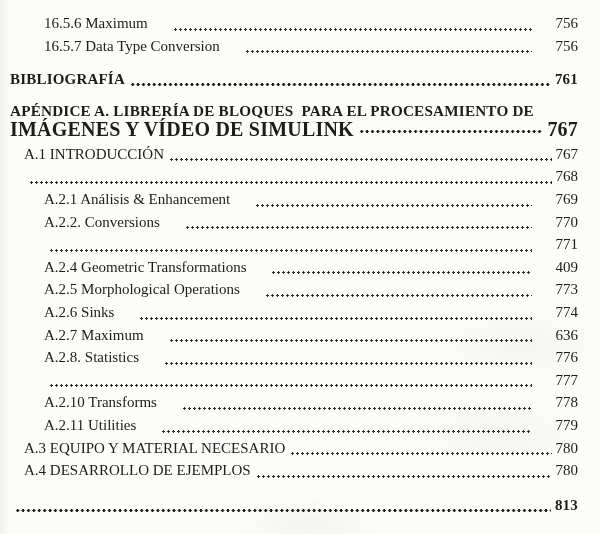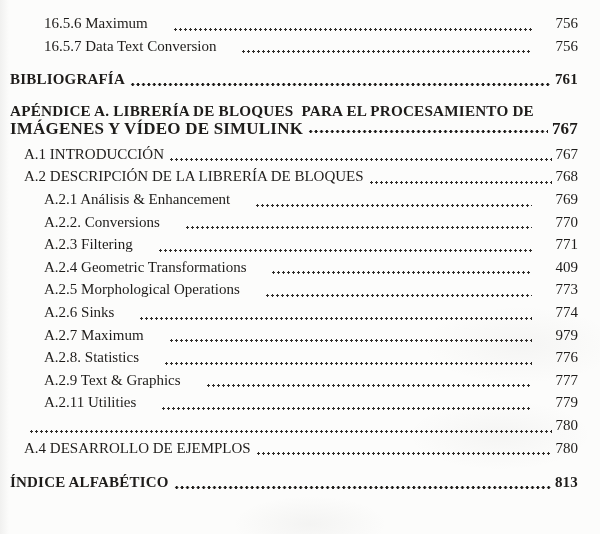--- a/index.html
+++ b/index.html
@@ -28,21 +28,21 @@
   }
   .lvl1 { padding-left: 14px; font-family: Liberation Serif, serif; }
   .lvl2 { padding-left: 34px; gap: 20px; }
   .bold { font-weight: bold; letter-spacing: 0.2px; }
   .heading-line1 {
     font-size: 15.2px;
     line-height: 18px;
     white-space: pre;
   }
   .heading-line2 {
-    font-size: 17px;
+    font-size: 20px;
     line-height: 18px;
   }
   .leader {
     flex: 1 1 10px;
     align-self: stretch;
     margin: 0 4px 0 5px;
     background-image: radial-gradient(circle, #2e2b28 1.05px, rgba(0,0,0,0) 1.3px);
     background-size: 5px 3px;
     background-repeat: repeat-x;
     background-position: left calc(100% - 4px);
@@ -61,21 +61,21 @@
 
 <div class="toc">
 
   <div class="row lvl2">
     <span>16.5.6 Maximum</span>
     <span class="leader"></span>
     <span class="page-num">756</span>
   </div>
 
   <div class="row lvl2">
-    <span>16.5.7 Data Text Conversion</span>
+    <span>16.5.7 Data Type Conversion</span>
     <span class="leader"></span>
     <span class="page-num">756</span>
   </div>
 
   <div class="gap-lg"></div>
 
   <div class="row bold">
     <span>BIBLIOGRAFÍA</span>
     <span class="leader"></span>
     <span class="page-num">761</span>
@@ -96,39 +96,37 @@
 
   <div class="gap-sm"></div>
 
   <div class="row lvl1">
     <span>A.1 INTRODUCCIÓN</span>
     <span class="leader"></span>
     <span class="page-num">767</span>
   </div>
 
   <div class="row lvl1">
-    <span>A.2 DESCRIPCIÓN DE LA LIBRERÍA DE BLOQUES</span>
     <span class="leader"></span>
     <span class="page-num">768</span>
   </div>
 
   <div class="row lvl2">
     <span>A.2.1 Análisis &amp; Enhancement</span>
     <span class="leader"></span>
     <span class="page-num">769</span>
   </div>
 
   <div class="row lvl2">
     <span>A.2.2. Conversions</span>
     <span class="leader"></span>
     <span class="page-num">770</span>
   </div>
 
   <div class="row lvl2">
-    <span>A.2.3 Filtering</span>
     <span class="leader"></span>
     <span class="page-num">771</span>
   </div>
 
   <div class="row lvl2">
     <span>A.2.4 Geometric Transformations</span>
     <span class="leader"></span>
     <span class="page-num">409</span>
   </div>
 
@@ -140,54 +138,58 @@
 
   <div class="row lvl2">
     <span>A.2.6 Sinks</span>
     <span class="leader"></span>
     <span class="page-num">774</span>
   </div>
 
   <div class="row lvl2">
     <span>A.2.7 Maximum</span>
     <span class="leader"></span>
-    <span class="page-num">979</span>
+    <span class="page-num">636</span>
   </div>
 
   <div class="row lvl2">
     <span>A.2.8. Statistics</span>
     <span class="leader"></span>
     <span class="page-num">776</span>
   </div>
 
   <div class="row lvl2">
-    <span>A.2.9 Text &amp; Graphics</span>
     <span class="leader"></span>
     <span class="page-num">777</span>
   </div>
 
+  <div class="row lvl2">
+    <span>A.2.10 Transforms</span>
+    <span class="leader"></span>
+    <span class="page-num">778</span>
+  </div>
 
   <div class="row lvl2">
     <span>A.2.11 Utilities</span>
     <span class="leader"></span>
     <span class="page-num">779</span>
   </div>
 
   <div class="row lvl1">
+    <span>A.3 EQUIPO Y MATERIAL NECESARIO</span>
     <span class="leader"></span>
     <span class="page-num">780</span>
   </div>
 
   <div class="row lvl1">
     <span>A.4 DESARROLLO DE EJEMPLOS</span>
     <span class="leader"></span>
     <span class="page-num">780</span>
   </div>
 
   <div class="gap-idx"></div>
 
   <div class="row bold">
-    <span>ÍNDICE ALFABÉTICO</span>
     <span class="leader"></span>
     <span class="page-num">813</span>
   </div>
 
 </div>
 
 </body></html>

